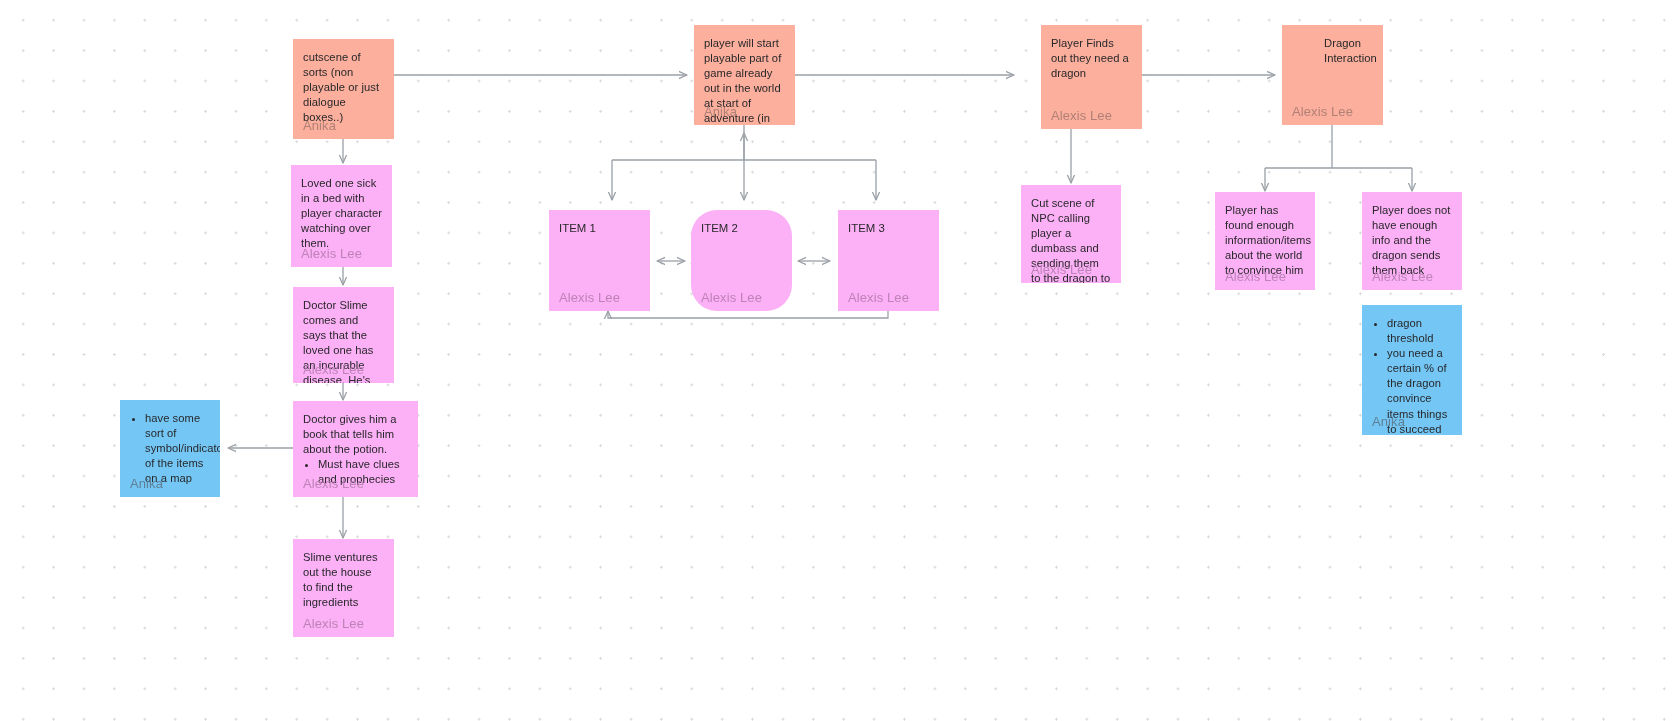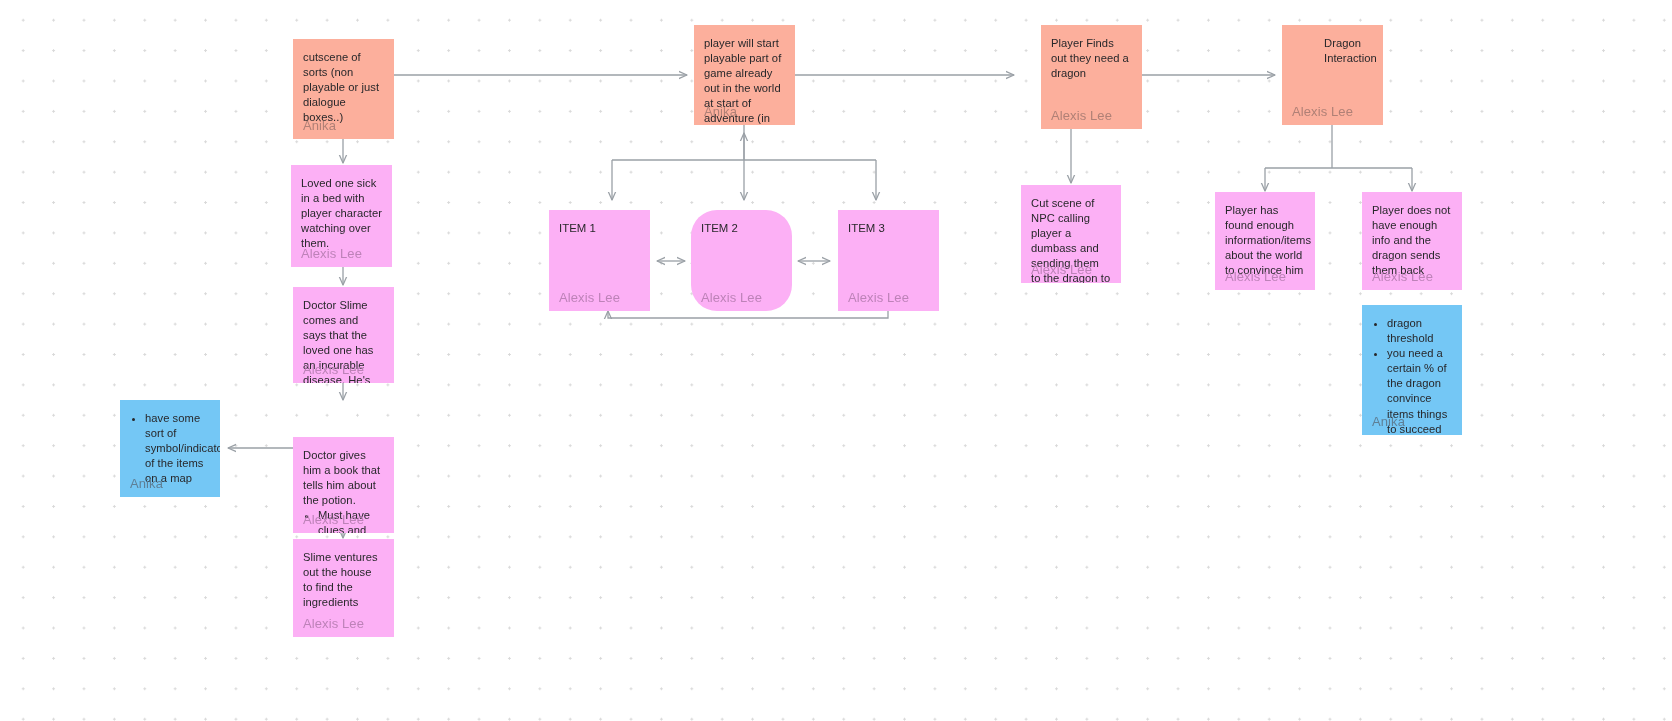--- a/index.html
+++ b/index.html
@@ -150,21 +150,21 @@
   <div class="note pink" style="left:291px; top:165px; width:101px; height:102px;">
     <div class="body">Loved one sick in a bed with player character watching over them.</div>
     <div class="author">Alexis Lee</div>
   </div>
 
   <div class="note pink" style="left:293px; top:287px; width:101px; height:96px;">
     <div class="body">Doctor Slime comes and says that the loved one has an incurable disease. He's heard of stories about a potion that can cure it but he doesn't know if it will work.</div>
     <div class="author">Alexis Lee</div>
   </div>
 
-  <div class="note pink" style="left:293px; top:401px; width:101px; height:96px;margin-top:36px;">
+  <div class="note pink" style="left:293px; top:401px; width:125px; height:96px;">
     <div class="body-list-intro">Doctor gives him a book that tells him about the potion.</div>
     <ul>
       <li>Must have clues and prophecies</li>
 
     </ul>
     <div class="author">Alexis Lee</div>
   </div>
 
   <div class="note pink" style="left:293px; top:539px; width:101px; height:98px;">
     <div class="body">Slime ventures out the house to find the ingredients</div>

